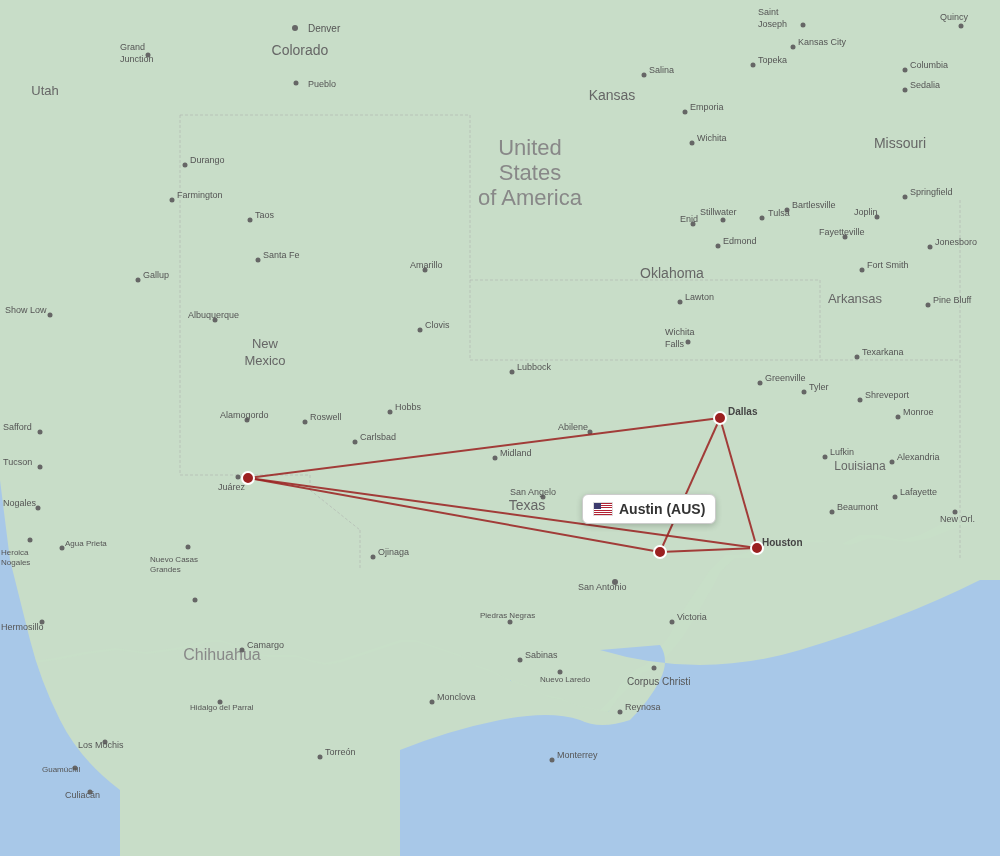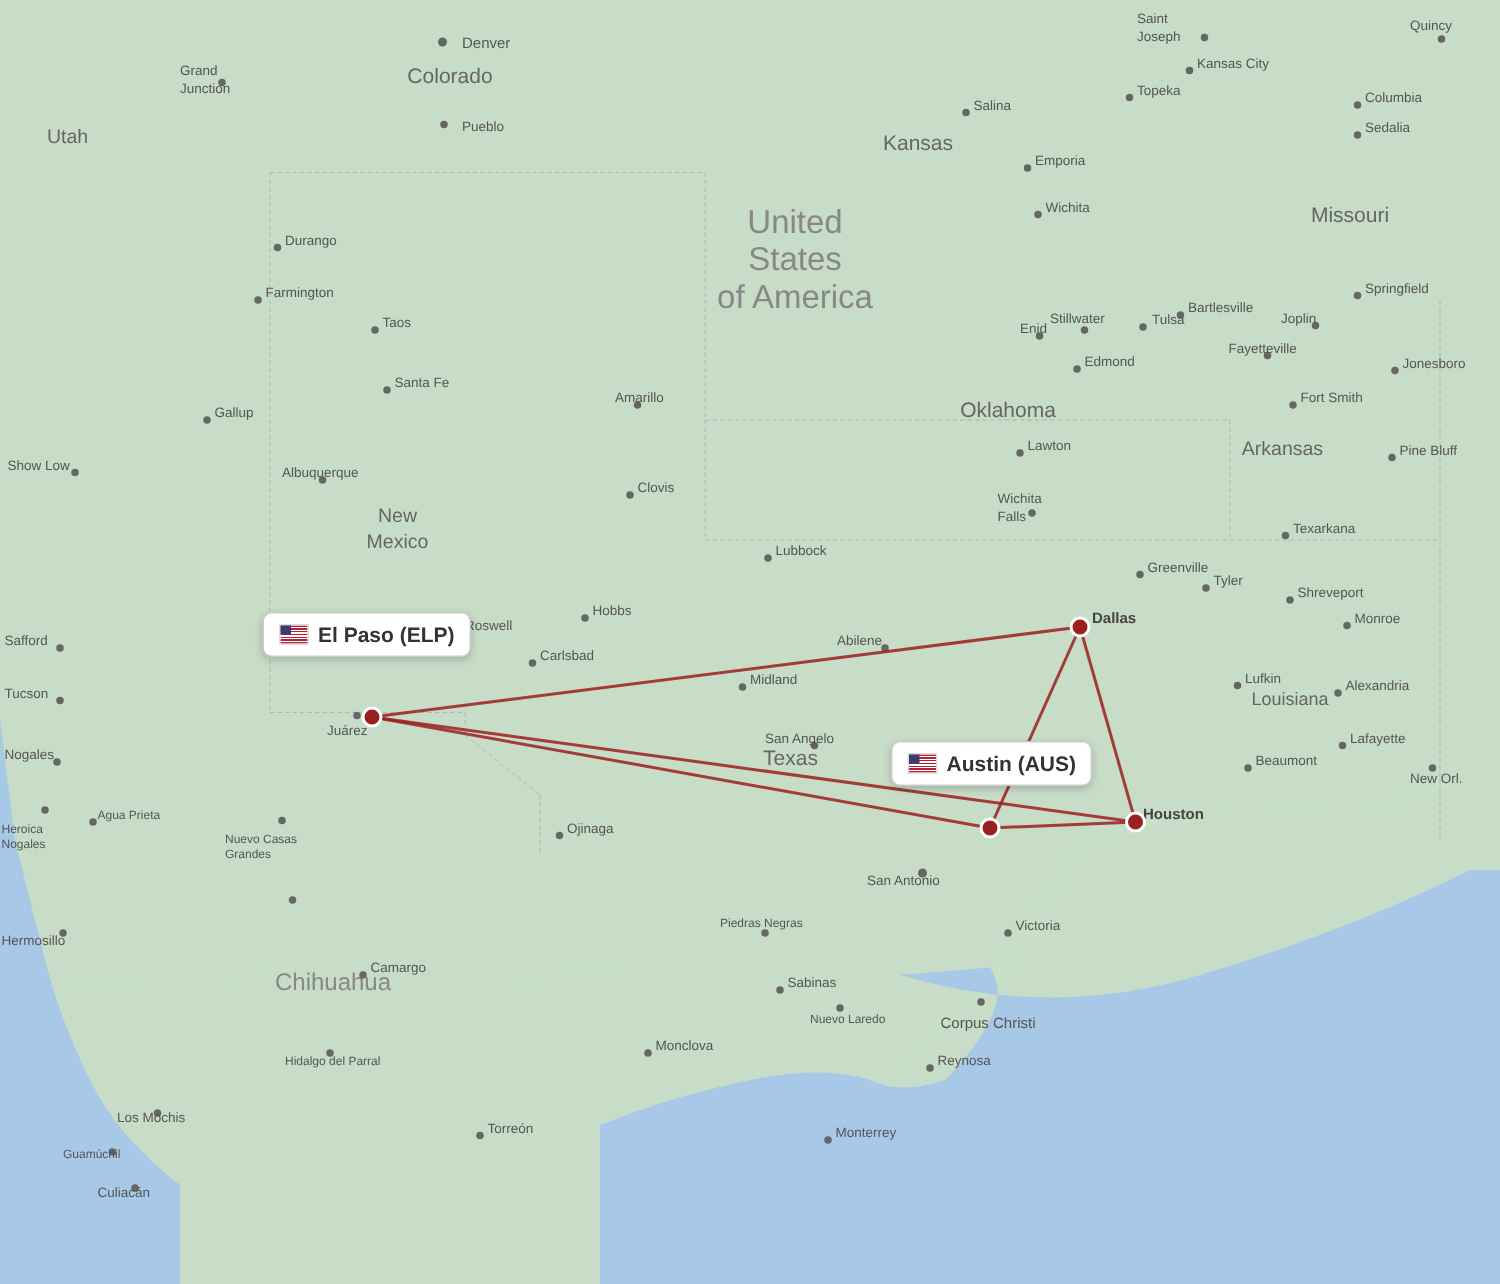--- a/index.html
+++ b/index.html
@@ -73,21 +73,21 @@
       height: 53%;
       background: #3C3B6E;
     }
 
     #label-elp {
       left: 175px;
       top: 408px;
     }
 
     #label-aus {
-      left: 594px;
+      left: 582px;
       top: 494px;
     }
   </style>
 </head>
 <body>
 
 <div id="map-container">
   <svg id="map-svg" viewBox="0 0 1000 856" xmlns="http://www.w3.org/2000/svg">
 
     <rect width="1000" height="856" fill="#a8c8e8"></rect>
@@ -461,23 +461,19 @@
 
     <circle cx="248" cy="478" r="6" fill="#9b2020" stroke="white" stroke-width="2"></circle>
 
     <circle cx="660" cy="552" r="6" fill="#9b2020" stroke="white" stroke-width="2"></circle>
 
     <circle cx="720" cy="418" r="6" fill="#9b2020" stroke="white" stroke-width="2"></circle>
 
     <circle cx="757" cy="548" r="6" fill="#9b2020" stroke="white" stroke-width="2"></circle>
   </svg>
 
-  <div class="airport-label" id="label-elp">
-    <span class="flag flag-us"></span>
-    <span>El Paso (ELP)</span>
-  </div>
 
   <div class="airport-label" id="label-aus">
     <span class="flag flag-us"></span>
     <span>Austin (AUS)</span>
   </div>
 
 </div>
 
 </body></html>

